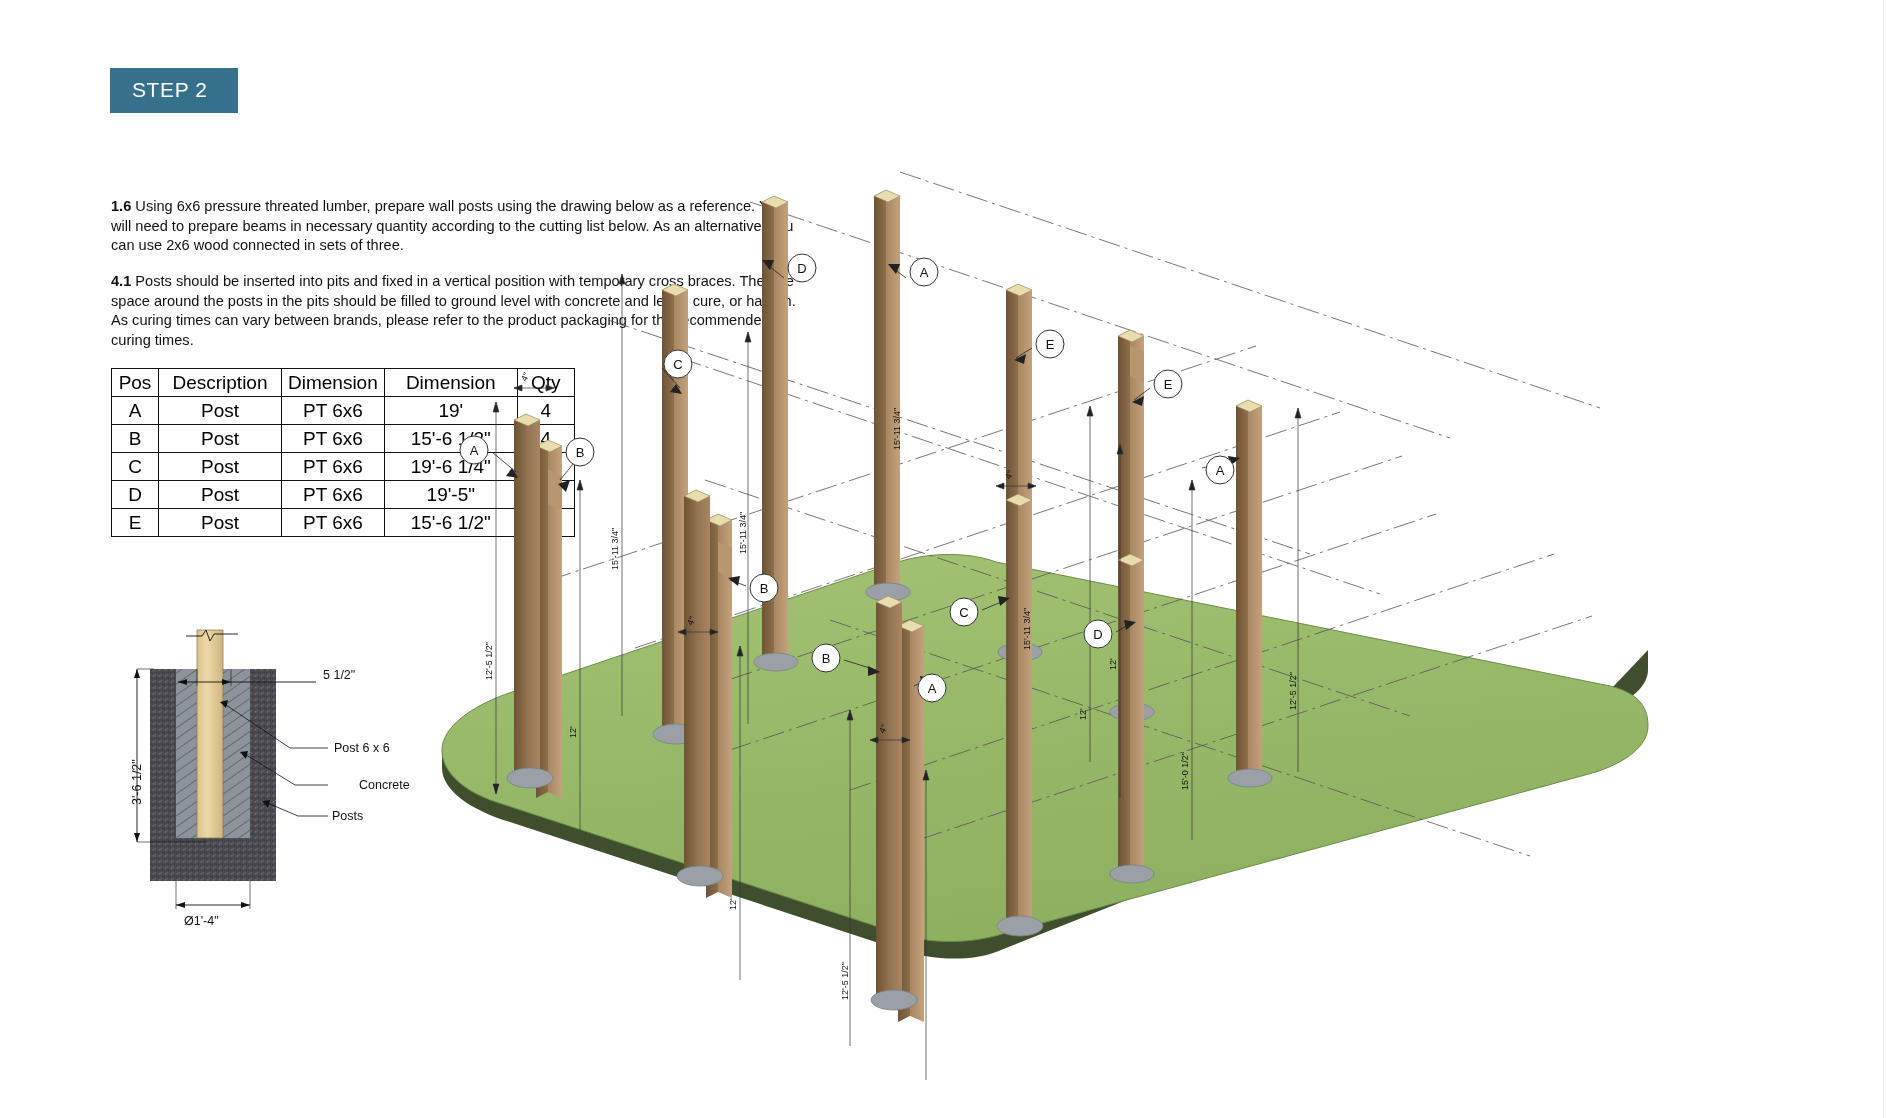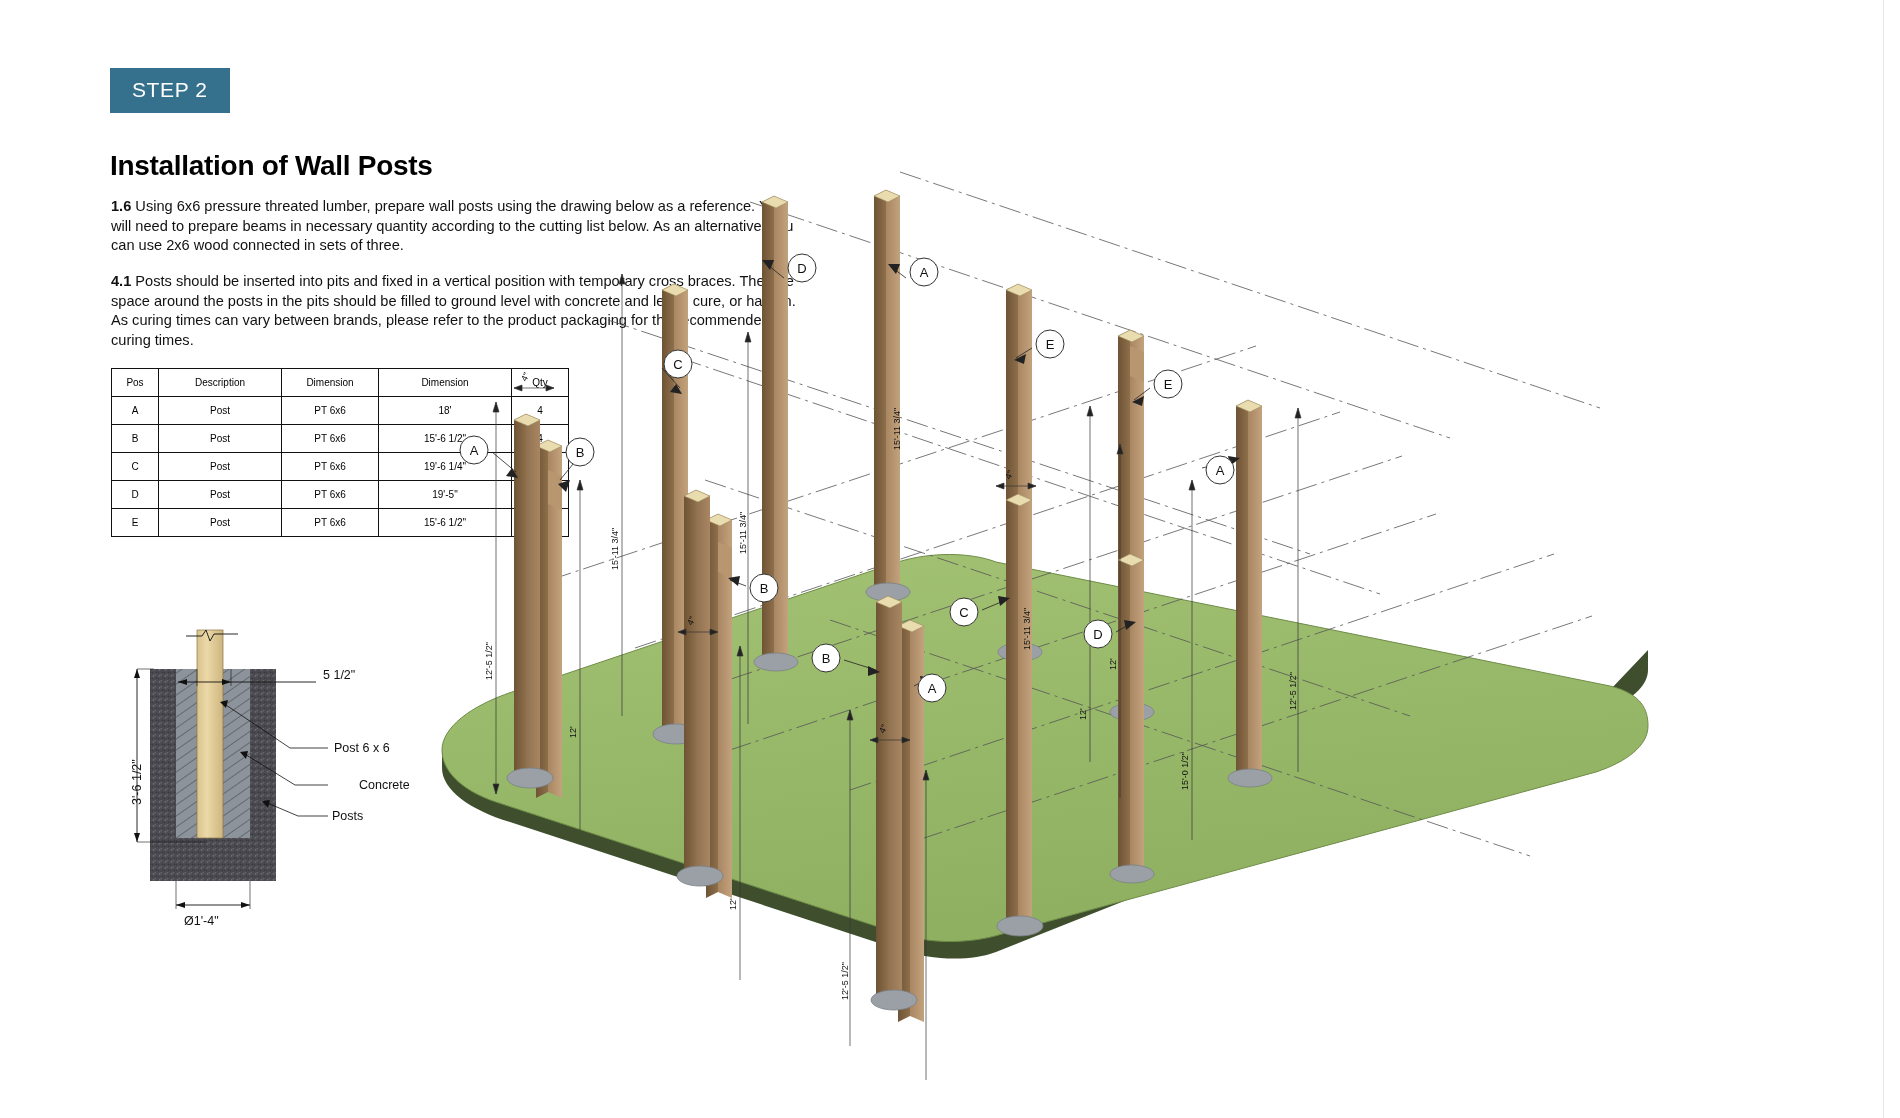--- a/index.html
+++ b/index.html
@@ -13,21 +13,21 @@
   }
   
   #sheet{position:absolute;left:0;top:0;width:1900px;height:1118px;background:#fff;}
   
   #right-strip{position:absolute;right:0;top:0;width:16px;height:1118px;background:#fff;border-left:1px solid #e8e8e8;}
 
   
   #step-badge{
     position:absolute;left:110px;top:68px;
     background:#35708c;color:#fff;
-    padding:10px 22px 11px 22px;
+    padding:10px 30px 11px 22px;
     font-size:21px;letter-spacing:.6px;font-weight:400;
     font-family:"Liberation Sans", sans-serif;
   }
 
   
   #page-title{
     position:absolute;left:110px;top:150px;
     font-size:28px;font-weight:bold;letter-spacing:-.3px;
   }
   .para{
@@ -36,21 +36,21 @@
     font-family:"Liberation Sans", sans-serif;
   }
   #para-21{top:197px;}
   #para-22{top:272px;}
   .para b{font-weight:bold;}
 
   
   #cut-table{
     position:absolute;left:111px;top:368px;
     border-collapse:collapse;
-    font-size:10px;
+    font-size:19px;
   }
   #cut-table th,#cut-table td{
     border:1px solid #111;
     height:27px;
     text-align:center;
     font-weight:normal;
     padding:0 6px;
     white-space:nowrap;
   }
   #cut-table th{font-weight:normal;}
@@ -76,21 +76,20 @@
   .bub-txt{font-family:"Liberation Sans",sans-serif;font-size:13px;fill:#111;text-anchor:middle;}
   .dimtxt{font-family:"Liberation Sans",sans-serif;font-size:9px;fill:#111;}
 </style>
 </head>
 <body>
 
 <div id="sheet">
 
   <div id="step-badge">STEP 2</div>
 
-  <div id="page-title">Installation of Wall Posts</div>
 
   <div class="para" id="para-21">
     <b>1.6</b><span> Using 6x6 pressure threated lumber, prepare wall posts using the drawing below as a reference. You will need to prepare beams in necessary quantity according to the cutting list below. As an alternative, you can use 2x6 wood connected in sets of three.</span>
   </div>
 
   <div class="para" id="para-22">
     <b>4.1</b><span> Posts should be inserted into pits and fixed in a vertical position with temporary cross braces. The free space around the posts in the pits should be filled to ground level with concrete and left to cure, or harden. As curing times can vary between brands, please refer to the product packaging for the recommended curing times.</span>
   </div>
 
   <table id="cut-table">
@@ -101,21 +100,21 @@
         <th class="c-mat">Dimension</th>
         <th class="c-dim">Dimension</th>
         <th class="c-qty">Qty</th>
       </tr>
     </thead>
     <tbody>
       <tr>
         <td>A</td>
         <td>Post</td>
         <td>PT 6x6</td>
-        <td>18'</td>
+        <td>19'</td>
         <td>4</td>
       </tr>
       <tr>
         <td>B</td>
         <td>Post</td>
         <td>PT 6x6</td>
         <td>15'-6 1/2"</td>
         <td>4</td>
       </tr>
       <tr>

